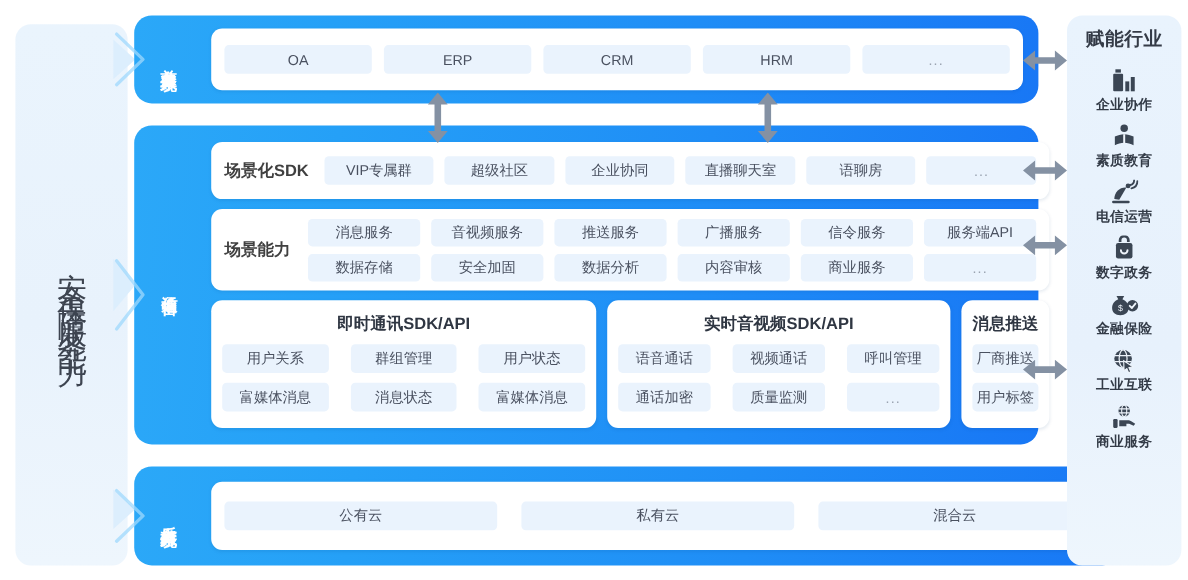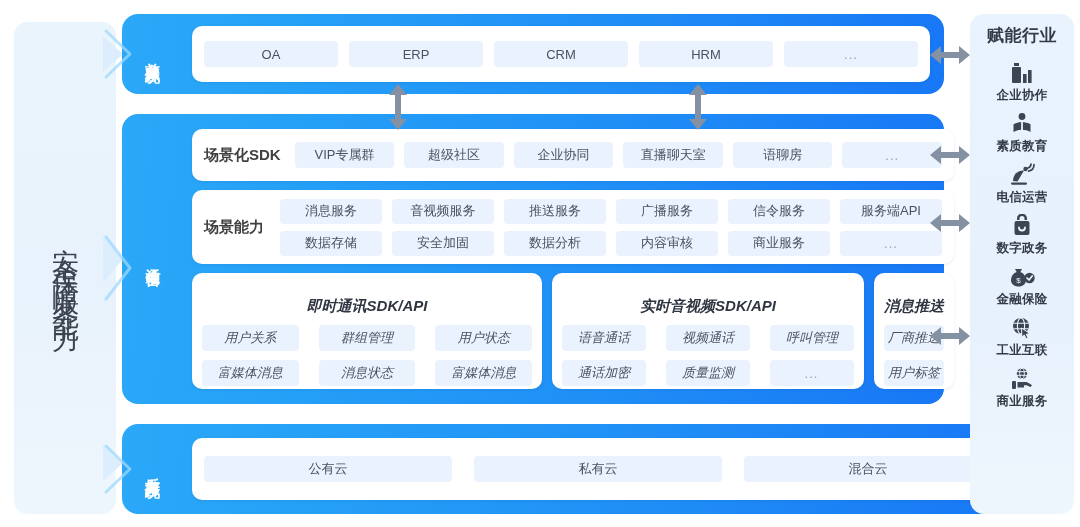--- a/index.html
+++ b/index.html
@@ -91,21 +91,21 @@
   .cap-grid{
     flex:1 1 auto;display:grid;
     grid-template-columns:repeat(6,1fr);
     grid-auto-rows:25px;
     gap:7px 10px;
   }
   .cap-grid .chip{height:25px;flex:none;width:auto;}
 
   
   .row-boxes{display:flex;gap:10px;height:116px;}
-  .pbox{background:#ffffff;border-radius:10px;padding:20px 10px 10px;display:flex;flex-direction:column;box-shadow:0 1px 3px rgba(10,60,120,.10);font-style:italic;}
+  .pbox{background:#ffffff;border-radius:10px;padding:8px 10px 10px;display:flex;flex-direction:column;box-shadow:0 1px 3px rgba(10,60,120,.10);}
   .pbox-a{flex:0 0 330px;}
   .pbox-b{flex:0 0 292px;}
   .pbox-c{flex:1 1 auto;}
   .pbox-title{
     text-align:center;font-size:15px;font-weight:bold;color:#2f3642;
     margin:4px 0 9px;white-space:nowrap;
   }
   .pbox-grid{display:grid;gap:9px 20px;flex:1 1 auto;}
   .pbox-a .pbox-grid,.pbox-b .pbox-grid{grid-template-columns:repeat(3,1fr);grid-template-rows:26px 26px;}
   .pbox-c .pbox-grid{grid-template-columns:1fr;grid-template-rows:26px 26px;}

